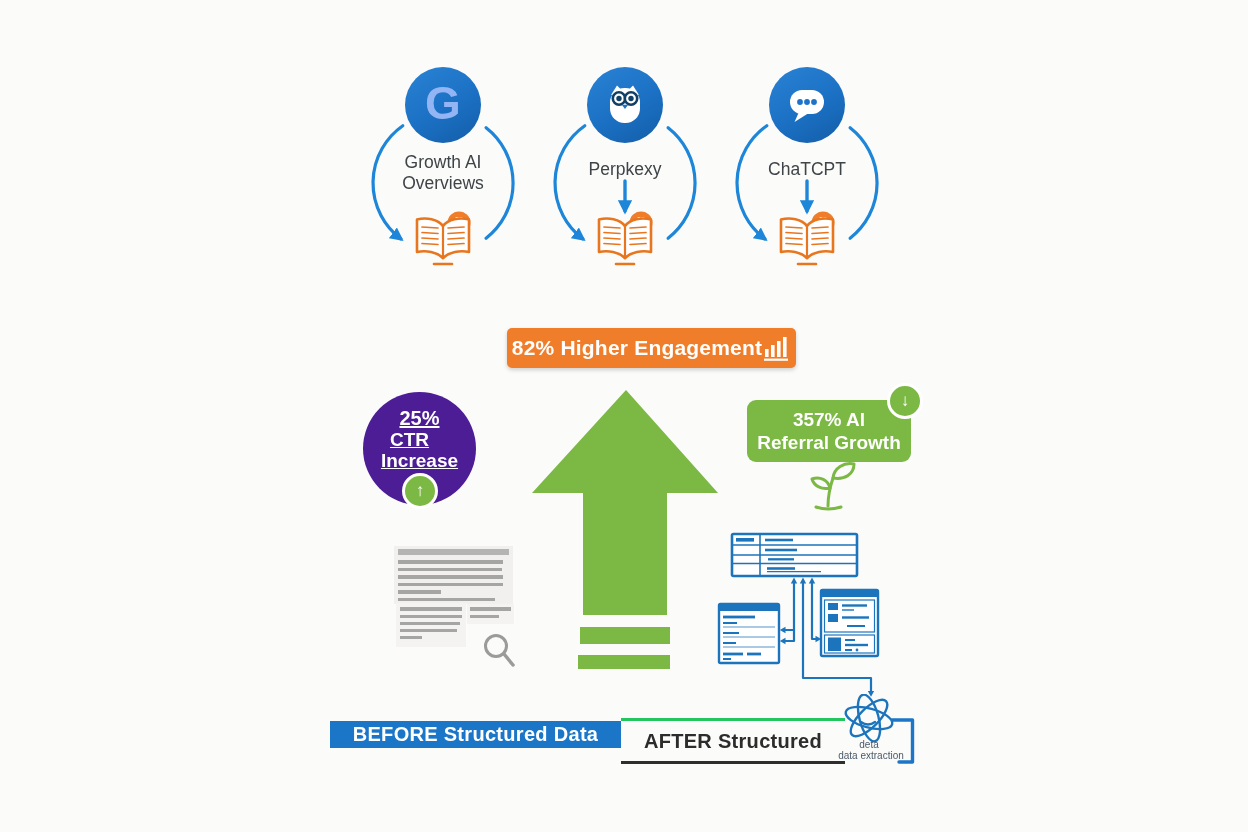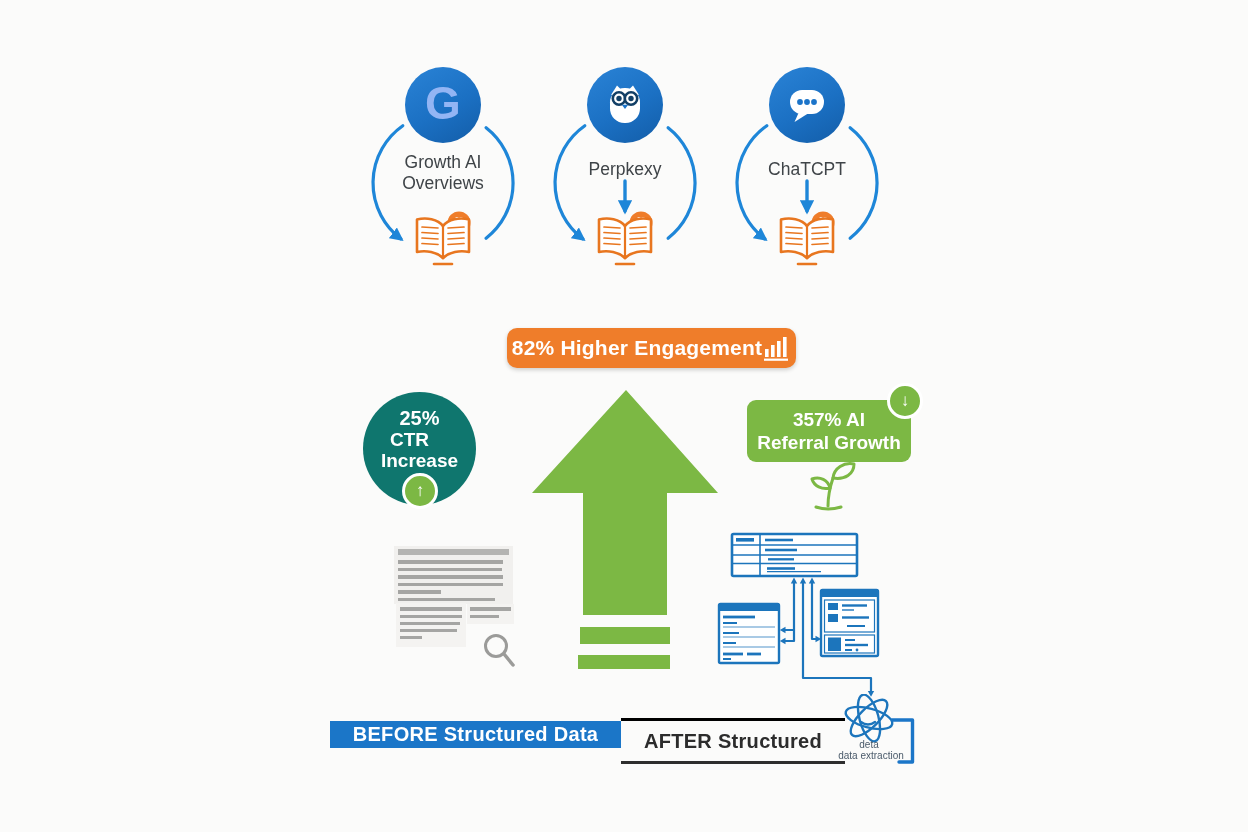--- a/index.html
+++ b/index.html
@@ -14,44 +14,44 @@
            background:linear-gradient(150deg,#2a83d6 0%,#1b70c3 55%,#135da8 100%);
            display:flex;align-items:center;justify-content:center;}
   .gmono{font-size:46px;font-weight:bold;color:#93b5f4;margin-top:-4px;}
   .plabel{position:absolute;top:97px;left:0;width:100%;text-align:center;font-size:17.5px;
           line-height:21px;color:#3f4448;font-weight:500;}
   .plabel span{display:block;}
   .bookpos{position:absolute;left:57px;top:155px;}
 
   
   .banner{position:absolute;left:507px;top:328px;width:289px;height:40px;background:#ef7d2a;
-          border-radius:10px;display:flex;align-items:center;justify-content:center;gap:2px;
+          border-radius:5px;display:flex;align-items:center;justify-content:center;gap:2px;
           box-shadow:0 2px 4px rgba(0,0,0,.18);}
   .banner-text{color:#fff;font-weight:bold;font-size:21px;letter-spacing:.2px;}
   .ctr{position:absolute;left:363px;top:392px;width:113px;height:113px;border-radius:50%;
-       background:#0f766e;color:#fff;font-weight:bold;text-align:center;padding-top:16px;
-       box-sizing:border-box;font-size:19px;line-height:21px;}
+       background:#4c1d95;color:#fff;font-weight:bold;text-align:center;padding-top:16px;
+       box-sizing:border-box;font-size:19px;line-height:21px;text-decoration:underline;}
   .badge{position:absolute;width:30px;height:30px;border-radius:50%;background:#7cb844;
          border:3px solid #fff;color:#fff;font-weight:bold;text-align:center;line-height:29px;
          font-size:17px;}
   .refbox{position:absolute;left:747px;top:400px;width:164px;height:62px;background:#7cb844;
           border-radius:9px;color:#fff;font-weight:bold;text-align:center;font-size:19px;
           line-height:23px;padding-top:8px;box-sizing:border-box;}
 
   
   .gpanel{position:absolute;background:#f1f0ee;}
   .gline{background:#a5a5a3;margin:0 0 4px 4px;}
   .ghead{background:#b4b4b2;margin:3px 0 5px 4px;}
 
   
   .before{position:absolute;left:330px;top:721px;width:291px;height:27px;background:#1b76c8;
           color:#fff;font-weight:bold;font-size:20px;display:flex;align-items:center;
           justify-content:center;letter-spacing:.3px;}
   .after{position:absolute;left:621px;top:718px;width:224px;height:46px;box-sizing:border-box;
-         border-top:3px solid #000000;border-bottom:3px solid #2e2e2e;color:#2c2c2c;
+         border-top:3px solid #22c55e;border-bottom:3px solid #2e2e2e;color:#2c2c2c;
          font-weight:bold;font-size:20px;display:flex;align-items:center;justify-content:center;
          letter-spacing:.3px;}
   .xtract{position:absolute;text-align:center;color:#4a5a6a;}
 </style>
 </head>
 <body>
 
 <div class="canvas">
 
   <div class="platform" style="left:353px;">

